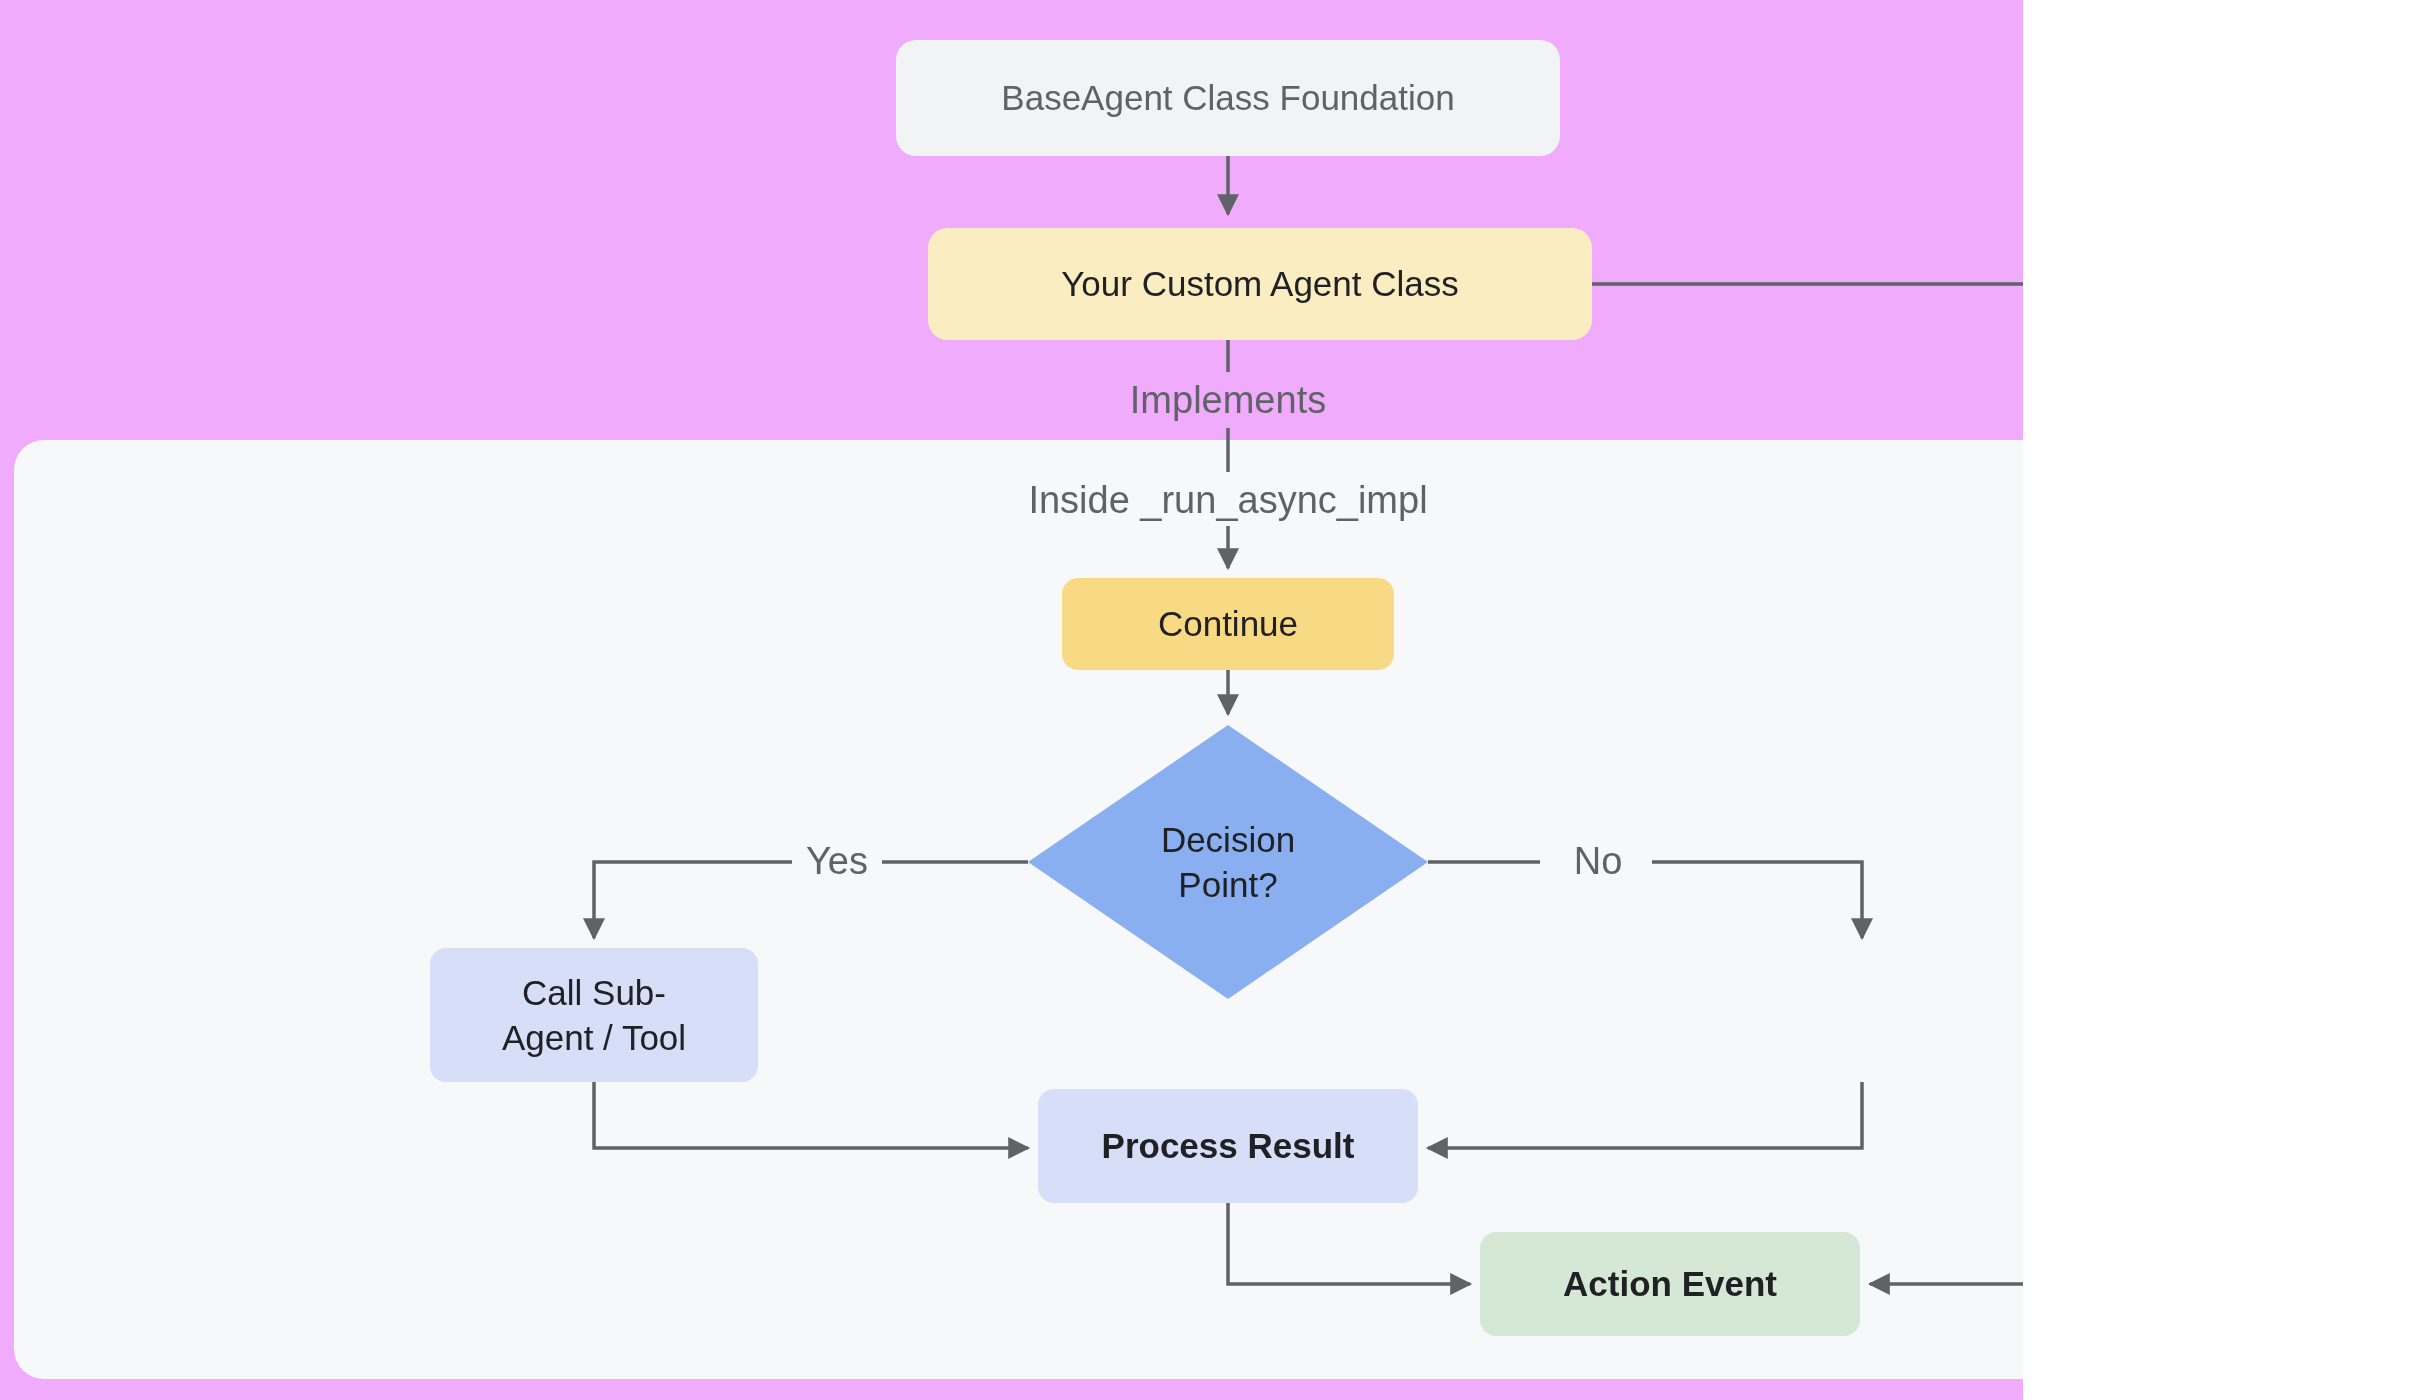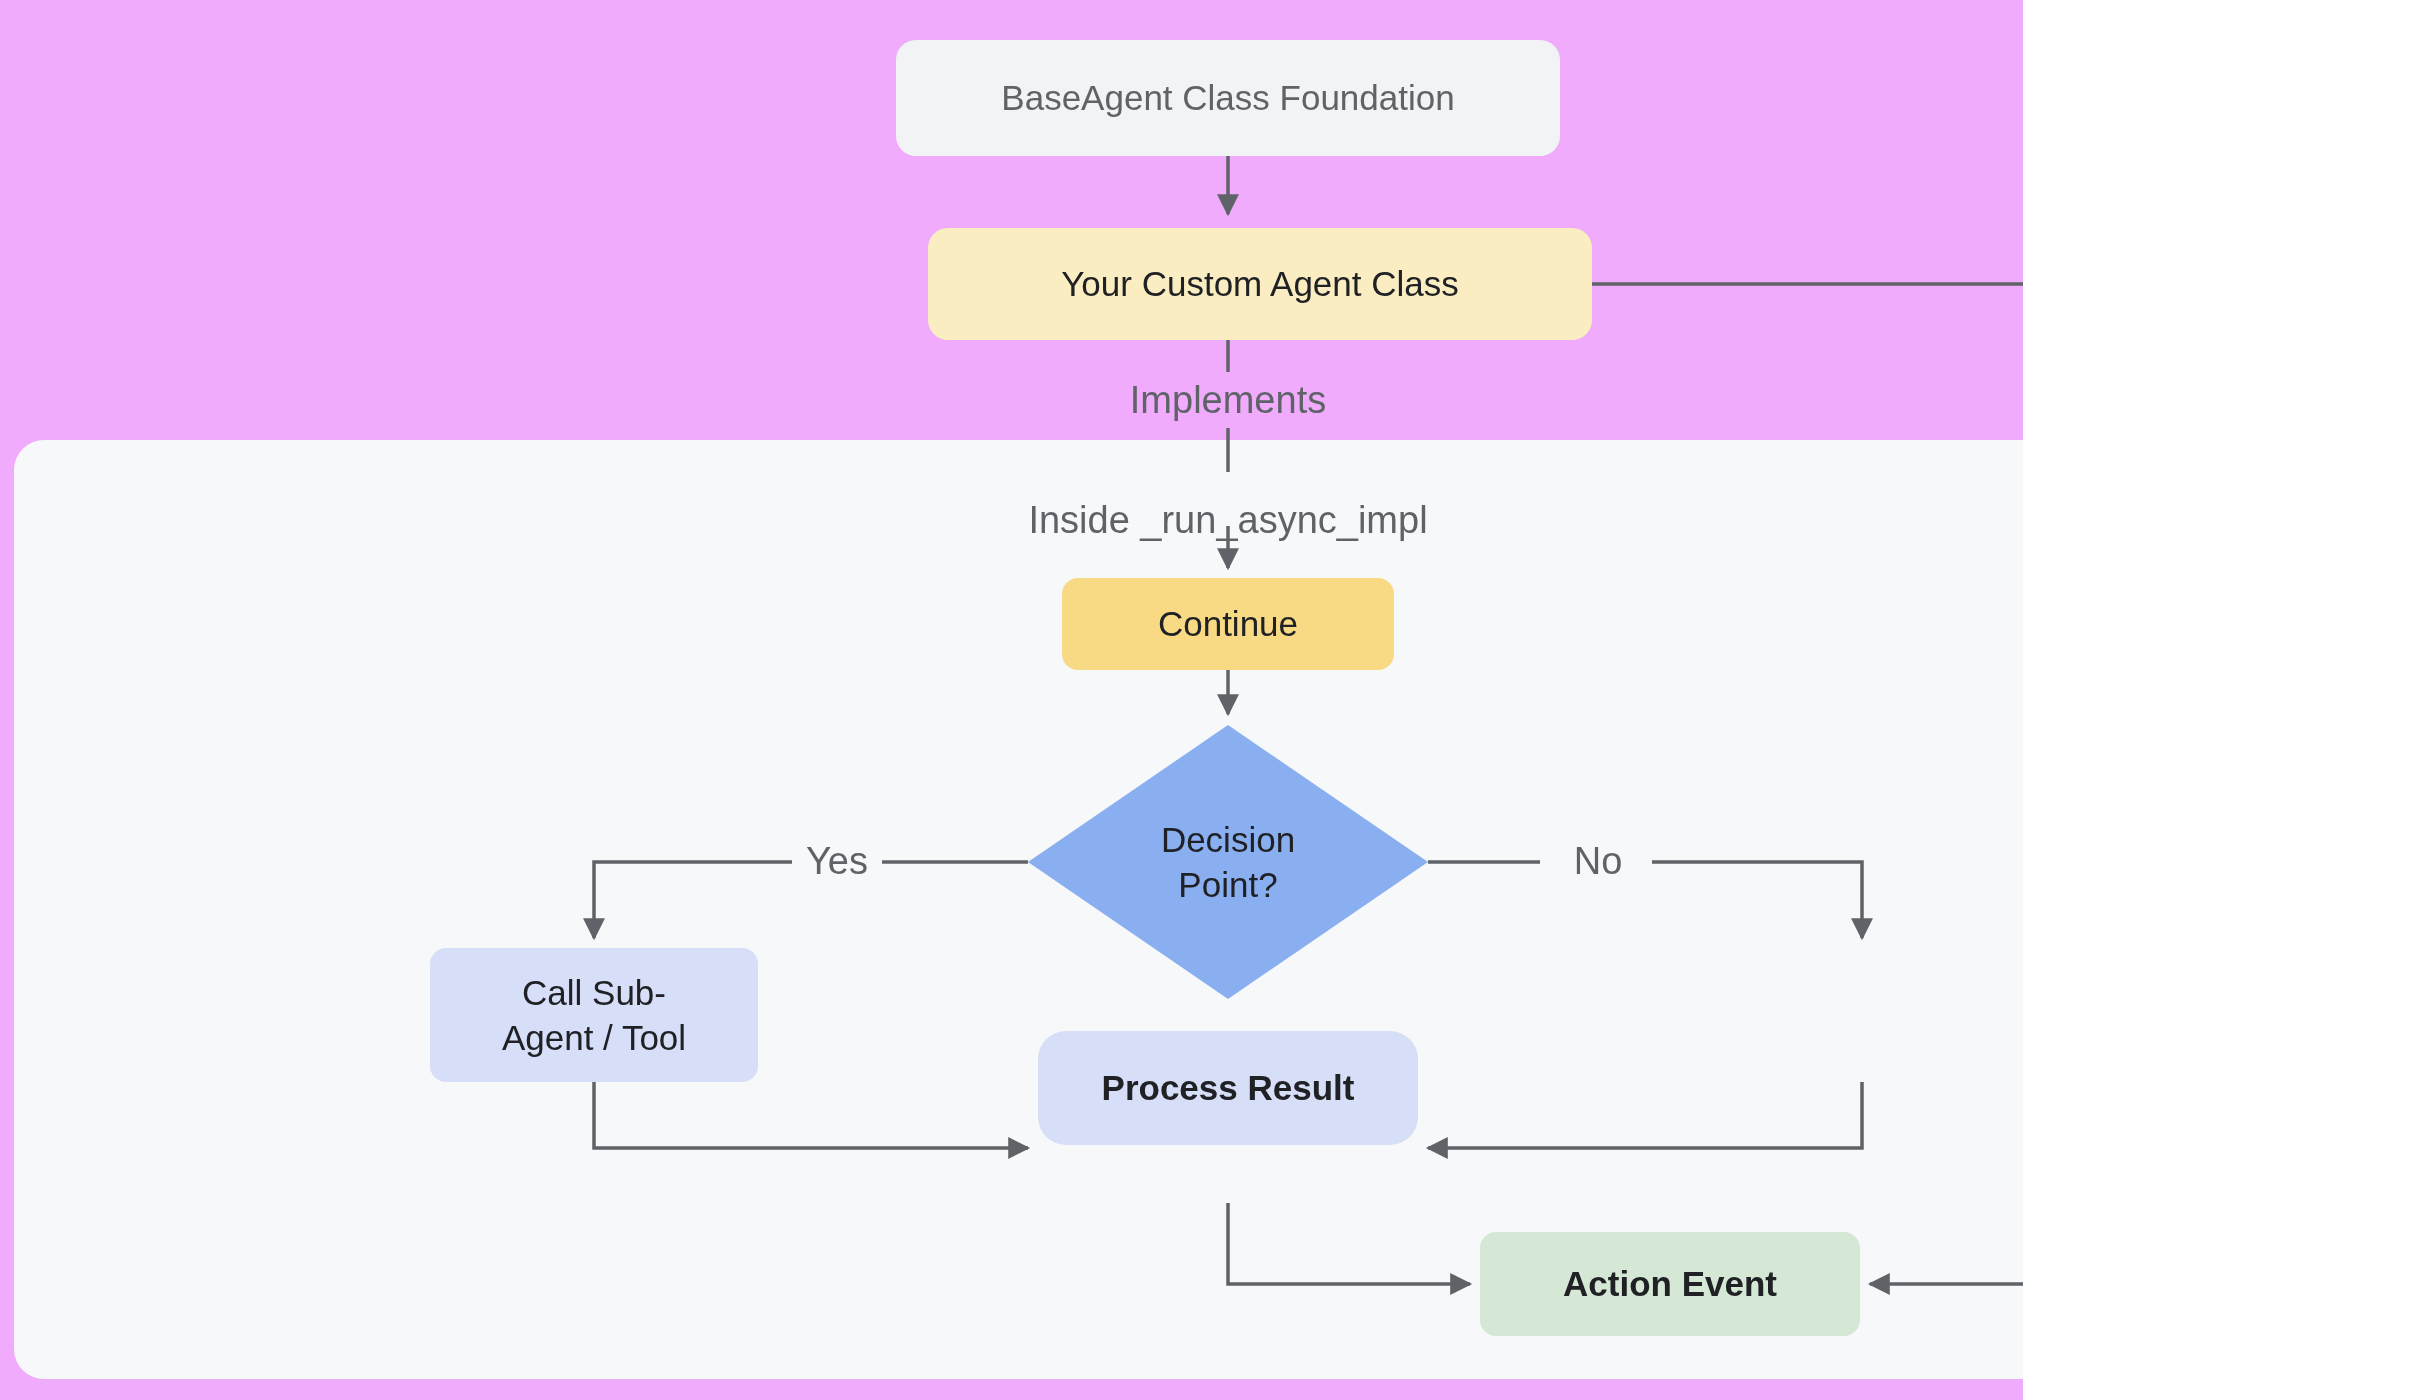--- a/index.html
+++ b/index.html
@@ -38,21 +38,21 @@
     white-space:pre-line;
     color:#202124;
     box-sizing:border-box;
   }
   .node-base{      left:896px;  top:40px;   width:664px; height:116px; border-radius:20px; font-weight:400; }
   .node-custom{    left:928px;  top:228px;  width:664px; height:112px; border-radius:20px; }
   .node-continue{  left:1062px; top:578px;  width:332px; height:92px;  border-radius:16px; }
   .node-decision{  left:1078px; top:800px;  width:300px; height:124px; background:transparent; }
   .node-call{      left:430px;  top:948px;  width:328px; height:134px; border-radius:16px; }
   .node-perform{   left:1698px; top:948px;  width:328px; height:134px; border-radius:16px; }
-  .node-process{   left:1038px; top:1031px; width:380px; height:114px; border-radius:28px; font-weight:600; }
+  .node-process{   left:1038px; top:1089px; width:380px; height:114px; border-radius:16px; font-weight:600; }
   .node-yield{     left:1480px; top:1232px; width:380px; height:104px; border-radius:16px; font-weight:600; }
   .edge-label{
     position:absolute;
     display:flex;
     align-items:center;
     justify-content:center;
     text-align:center;
     font-size:38px;
     font-weight:400;
   }
@@ -112,19 +112,19 @@
   <div class="node node-call" style="background-color: rgb(214, 222, 248); color: rgb(32, 33, 36);">Call Sub-
 Agent / Tool</div>
 
 
   <div class="node node-process" style="background-color: rgb(214, 222, 248); color: rgb(32, 33, 36);">Process Result</div>
 
   <div class="node node-yield" style="background-color: rgb(213, 232, 214); color: rgb(32, 33, 36);">Action Event</div>
 
   <div class="edge-label lbl-implements" style="color: rgb(95, 99, 104);">Implements</div>
 
-  <div class="edge-label lbl-inside" style="color: rgb(95, 99, 104); margin-top: 20px;">Inside _run_async_impl</div>
+  <div class="edge-label lbl-inside" style="color: rgb(95, 99, 104);">Inside _run_async_impl</div>
 
   <div class="edge-label lbl-yes" style="color: rgb(95, 99, 104);">Yes</div>
 
   <div class="edge-label lbl-no" style="color: rgb(95, 99, 104);">No</div>
 
 </div>
 
 </body></html>

